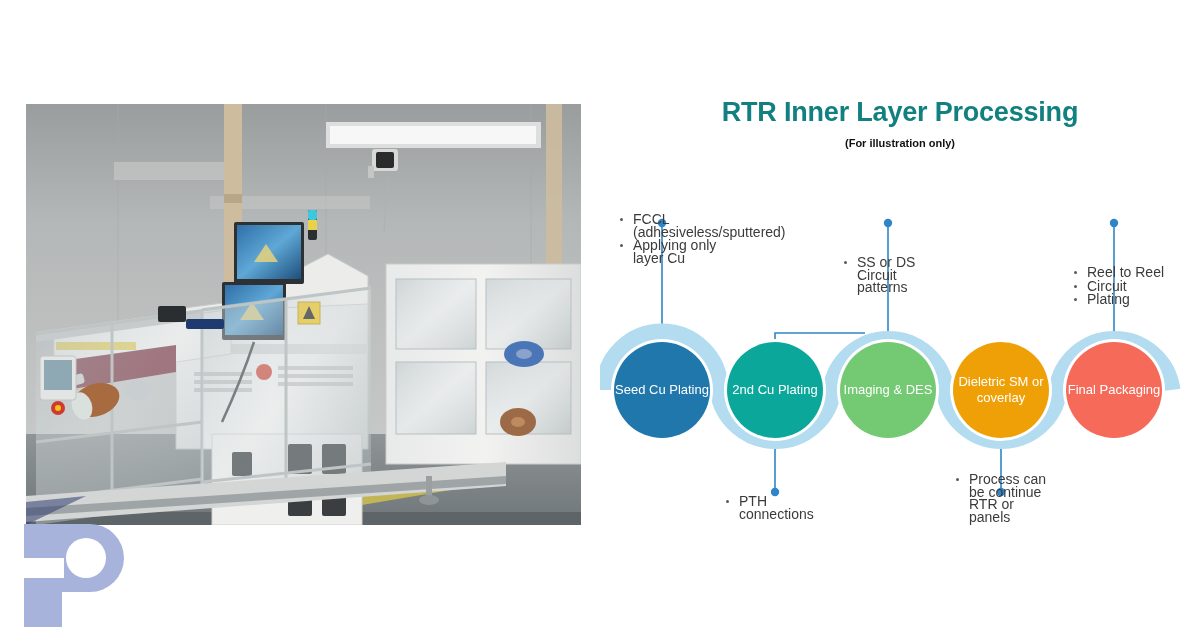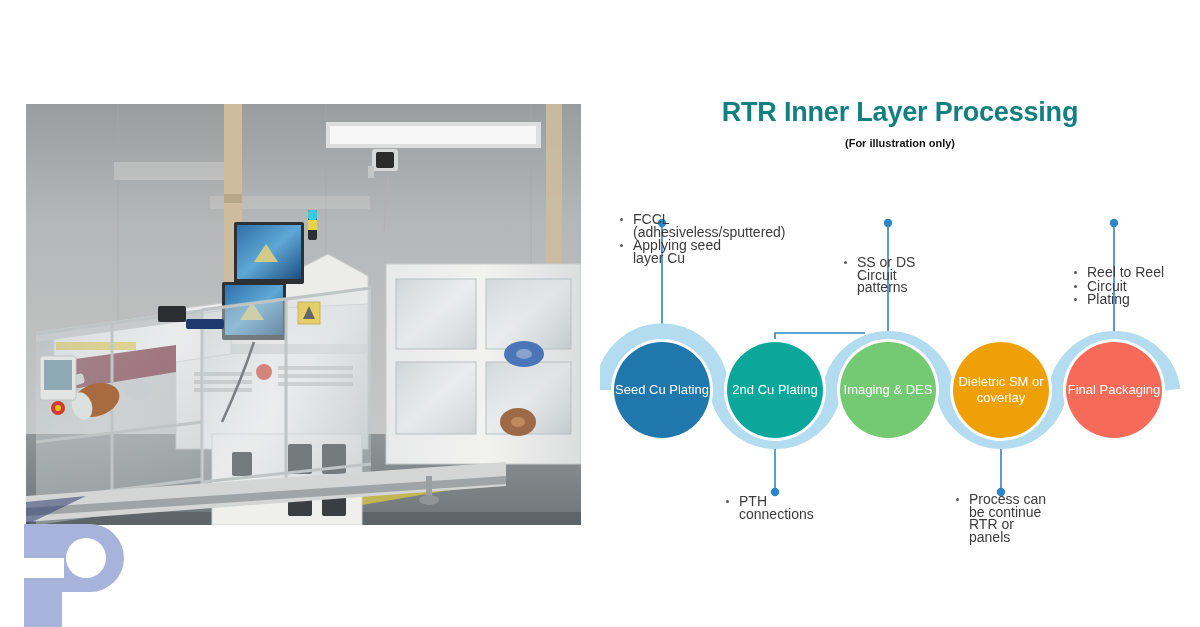--- a/index.html
+++ b/index.html
@@ -49,21 +49,21 @@
   .callout li{position:relative;padding-left:21px;margin:0 0 1px 0;}
   .callout li:before{
     content:"";position:absolute;left:8px;top:5px;
     width:3px;height:3px;border-radius:50%;background:#595959;
   }
 
   .cal-1{left:612px;top:213px;width:110px;}
   .cal-2{left:836px;top:256px;width:110px;}
   .cal-3{left:1066px;top:242px;width:120px;margin-top:24px;}
   .cal-4{left:718px;top:495px;width:120px;}
-  .cal-5{left:948px;top:493px;width:110px;}
+  .cal-5{left:948px;top:473px;width:110px;}
 
   
   .node-label{
     position:absolute;text-align:center;color:#ffffff;
     font-size:13px;line-height:15px;font-weight:400;
     white-space:nowrap;pointer-events:none;
   }
   .node-label.two-line{white-space:normal;line-height:16px;}
 </style>
 </head>
@@ -299,21 +299,21 @@
     <div class="node-label" style="left:2px;top:187px;width:120px;">Seed Cu Plating</div>
     <div class="node-label" style="left:117px;top:187px;width:116px;">2nd Cu Plating</div>
     <div class="node-label" style="left:232px;top:187px;width:112px;">Imaging &amp; DES</div>
     <div class="node-label two-line" style="left:356px;top:179px;width:90px;">Dieletric SM or coverlay</div>
     <div class="node-label" style="left:458px;top:187px;width:112px;">Final Packaging</div>
   </div>
 
   <div class="callout cal-1">
     <ul>
       <li>FCCL (adhesiveless/sputtered)</li>
-      <li>Applying seed layer Cu</li>
+      <li>Applying only layer Cu</li>
     </ul>
   </div>
 
   <div class="callout cal-2">
     <ul>
       <li>SS or DS Circuit patterns</li>
     </ul>
   </div>
 
   <div class="callout cal-3">

